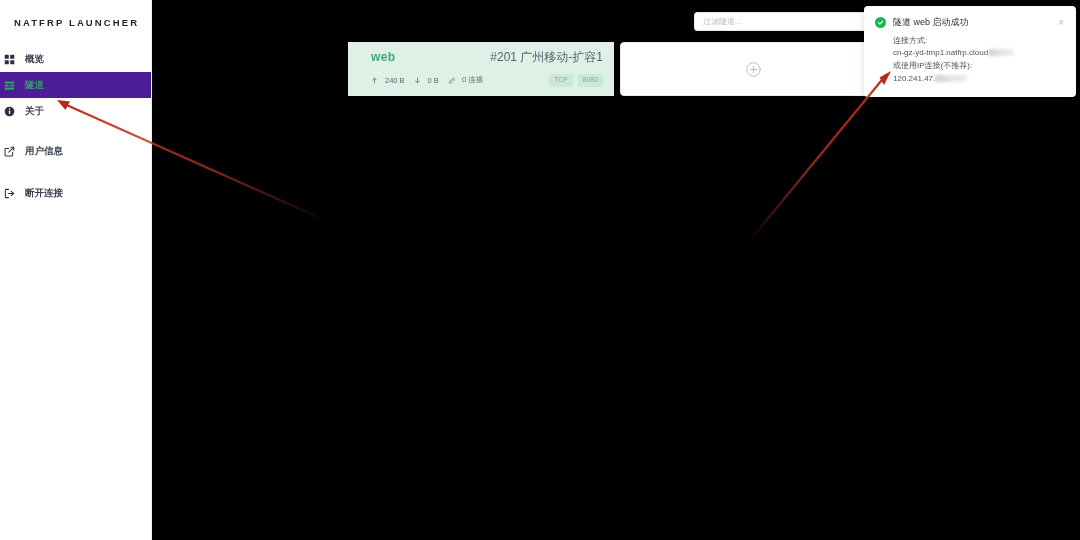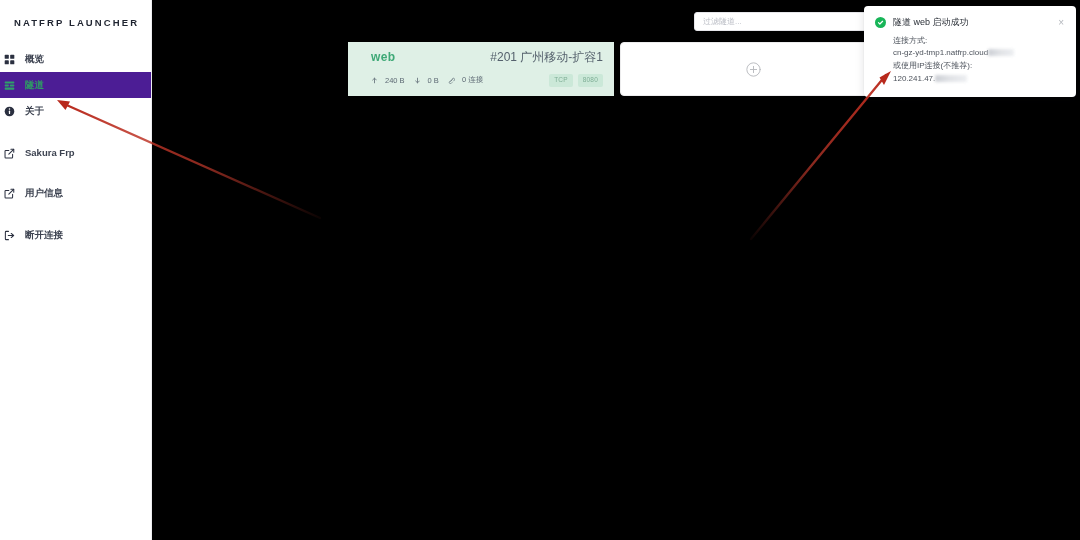--- a/index.html
+++ b/index.html
@@ -318,30 +318,20 @@
         <span class="ico">
           <svg viewBox="0 0 16 16" fill="currentColor">
               <circle cx="8" cy="8" r="7"></circle>
               <rect x="7.1" y="6.6" width="1.8" height="5.2" rx=".9" fill="#fff"></rect>
               <circle cx="8" cy="4.4" r="1.1" fill="#fff"></circle>
             </svg>
         </span>
         <span class="nav-label">关于</span>
       </div>
 
-      <div class="nav-item nav-gap-lg">
-        <span class="ico">
-          <svg viewBox="0 0 16 16" fill="none" stroke="currentColor" stroke-width="1.5" stroke-linecap="round" stroke-linejoin="round">
-              <path d="M12.5 9v4.5a1 1 0 0 1-1 1h-9a1 1 0 0 1-1-1v-9a1 1 0 0 1 1-1H7"></path>
-              <path d="M10 1.8h4.2V6"></path>
-              <path d="M7 9 14 2"></path>
-            </svg>
-        </span>
-        <span class="nav-label">Sakura Frp</span>
-      </div>
 
       <div class="nav-item nav-gap-sm">
         <span class="ico">
           <svg viewBox="0 0 16 16" fill="none" stroke="currentColor" stroke-width="1.5" stroke-linecap="round" stroke-linejoin="round">
               <path d="M12.5 9v4.5a1 1 0 0 1-1 1h-9a1 1 0 0 1-1-1v-9a1 1 0 0 1 1-1H7"></path>
               <path d="M10 1.8h4.2V6"></path>
               <path d="M7 9 14 2"></path>
             </svg>
         </span>
         <span class="nav-label">用户信息</span>

